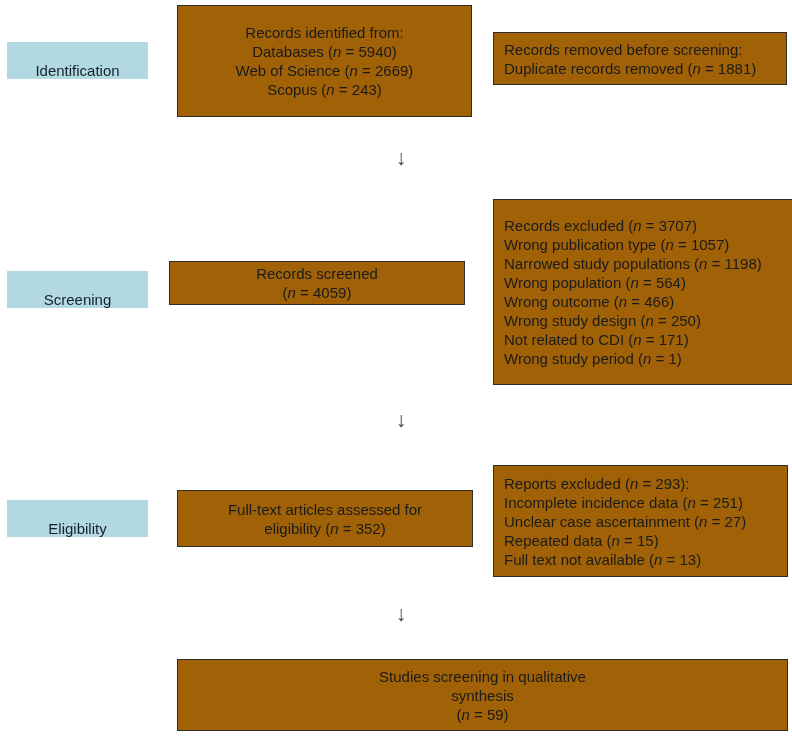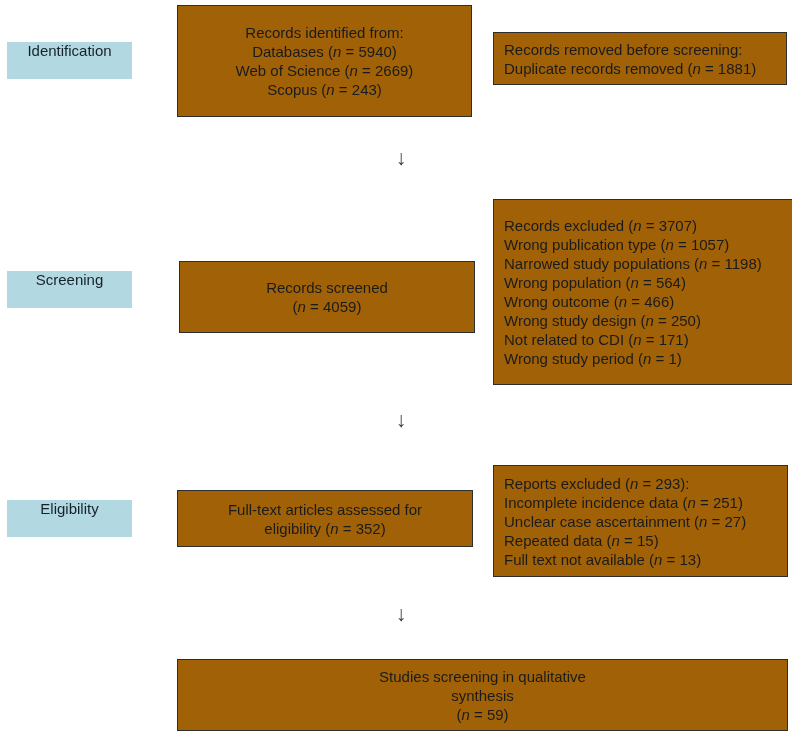--- a/index.html
+++ b/index.html
@@ -18,24 +18,24 @@
   .canvas{
     position:relative;
     width:792px;
     height:740px;
     background:var(--bg);
     overflow:hidden;
   }
   .stage{
     position:absolute;
     left:7px;
-    width:125px;
+    width:141px;
     background:var(--stage-fill);
     display:flex;
-    align-items:flex-start;
+    align-items:flex-end;
     justify-content:center;
     font-size:15px;
     color:#16222a;
   }
   .flowbox{
     position:absolute;
     background:#a16207;
     border:1.5px solid var(--box-border);
     box-sizing:border-box;
     font-size:15px;
@@ -56,21 +56,21 @@
     user-select:none;
   }
   
   #stage-identification{ top:42px;  height:37px; }
   #stage-screening     { top:271px; height:37px; }
   #stage-eligibility   { top:500px; height:37px; }
   #stage-included      { top:672px; height:38px; }
 
   #box-identified      { left:177px; top:5px;   width:295px; height:112px; }
   #box-removed         { left:493px; top:32px;  width:294px; height:53px;  }
-  #box-screened        { left:179px; top:261px; width:296px; height:72px;  }
+  #box-screened        { left:169px; top:261px; width:296px; height:44px;  }
   #box-screen-excluded { left:493px; top:199px; width:342px; height:186px; }
   #box-fulltext        { left:177px; top:490px; width:296px; height:57px;  }
   #box-reports-excluded{ left:493px; top:465px; width:295px; height:112px; }
   #box-included        { left:177px; top:659px; width:611px; height:72px;  }
 
   #arrow-1{ left:388px; top:145px; }
   #arrow-2{ left:388px; top:407px; }
   #arrow-3{ left:388px; top:601px; }
 
   .line i{ font-style:italic; }

